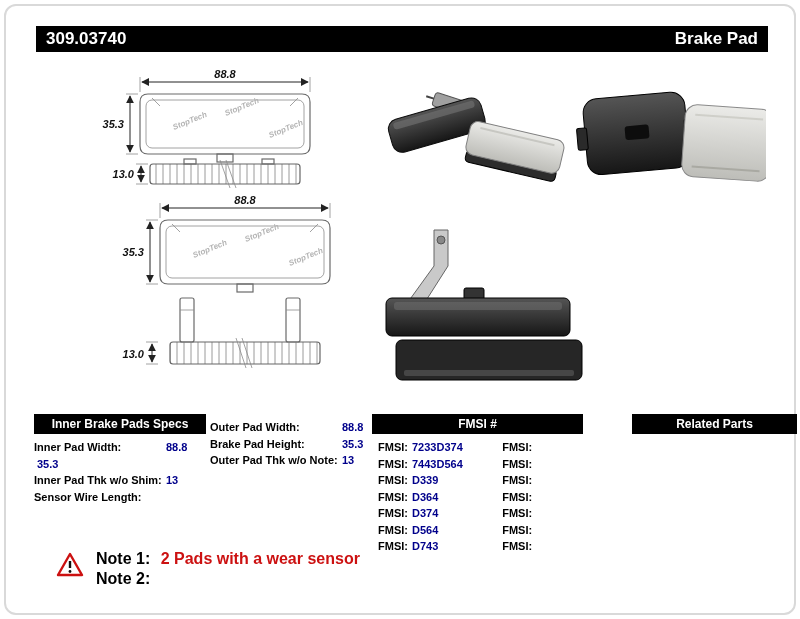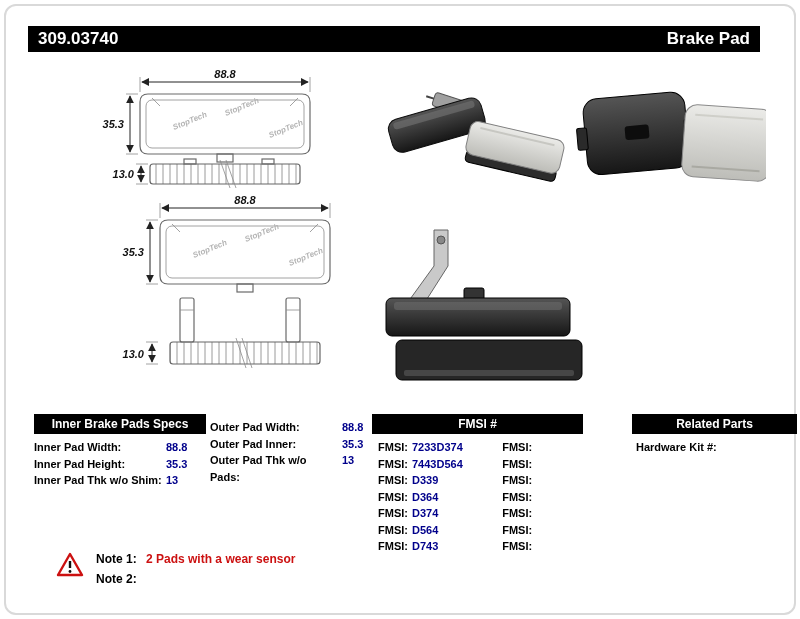--- a/index.html
+++ b/index.html
@@ -5,21 +5,21 @@
   html,body { margin:0; padding:0; background:#fff; }
   .page {
     position:relative; width:800px; height:619px; background:#fff;
     font-family:"Liberation Sans", sans-serif; overflow:hidden;
   }
   .frame {
     position:absolute; left:4px; top:4px; right:4px; bottom:4px;
     border:2px solid #d9d9d9; border-radius:12px; pointer-events:none;
   }
   .header {
-    position:absolute; left:28px; top:26px; width:732px; height:26px;
+    position:absolute; left:36px; top:26px; width:732px; height:26px;
     background:#000; color:#fff; display:flex; justify-content:space-between;
     align-items:center; padding:0 10px; box-sizing:border-box;
     font-size:17px; font-weight:700;
   }
   .diagram-svg { position:absolute; left:34px; top:58px; width:732px; height:348px; }
 
   .spec-col { position:absolute; top:414px; }
   .col-inner   { left:34px;  width:172px; }
   .col-outer   { left:210px; width:172px; }
   .col-fmsi    { left:372px; width:211px; }
@@ -36,21 +36,21 @@
   .fmsi-sub-left  { width:56%; padding-left:6px; box-sizing:border-box; }
   .fmsi-sub-right { width:44%; padding-left:12px; box-sizing:border-box; }
   .fmsi-line { display:flex; }
   .fmsi-lbl { width:34px; font-weight:700; color:#000; }
   .fmsi-val { color:#00008b; font-weight:700; }
   .rel-line { padding-left:4px; font-weight:700; color:#000; }
 
   .notes { position:absolute; left:56px; top:549px; }
   .warning-wrap { position:absolute; left:0; top:3px; width:28px; height:25px; }
   .note-lines { margin-left:40px; }
-  .note-line { font-size:12px; line-height:20px; }
+  .note-line { font-size:16px; line-height:20px; }
   .note-label { font-weight:700; color:#000; }
   .note-red { font-weight:700; color:#cc1111; margin-left:6px; }
 
   .dim { font:italic 700 11px "Liberation Sans", sans-serif; fill:#111; }
   .wm  { font:italic 700 8px "Liberation Sans", sans-serif; fill:#b5b5b5; }
   .draw { stroke:#6a6a6a; fill:none; stroke-width:1.2; }
   .thin { stroke:#8a8a8a; fill:none; stroke-width:0.8; }
   .dimline { stroke:#222; stroke-width:1; }
 </style>
 </head>
@@ -199,42 +199,45 @@
   </svg>
 
   <div class="spec-col col-inner">
     <div class="col-header">Inner Brake Pads Specs</div>
     <div class="col-body">
       <div class="spec-line">
         <span class="lbl">Inner Pad Width:</span>
         <span class="val">88.8</span>
       </div>
       <div class="spec-line">
-        <span class="lbl">Inner Pad Height:</span>
         <span class="val">35.3</span>
       </div>
       <div class="spec-line">
         <span class="lbl">Inner Pad Thk w/o Shim:</span>
         <span class="val">13</span>
       </div>
+      <div class="spec-line">
+        <span class="lbl">Sensor Wire Length:</span>
+        <span class="val"></span>
+      </div>
     </div>
   </div>
 
   <div class="spec-col col-outer">
     <div class="col-body">
       <div class="spec-line">
         <span class="lbl">Outer Pad Width:</span>
         <span class="val">88.8</span>
       </div>
       <div class="spec-line">
-        <span class="lbl">Outer Pad Inner:</span>
+        <span class="lbl">Brake Pad Height:</span>
         <span class="val">35.3</span>
       </div>
       <div class="spec-line">
-        <span class="lbl">Outer Pad Thk w/o Pads:</span>
+        <span class="lbl">Outer Pad Thk w/o Note:</span>
         <span class="val">13</span>
       </div>
     </div>
   </div>
 
   <div class="spec-col col-fmsi">
     <div class="col-header">FMSI #</div>
     <div class="col-body fmsi-cols">
       <div class="fmsi-sub-left">
         <div class="fmsi-line">
@@ -294,26 +297,20 @@
         <div class="fmsi-line">
             <span class="fmsi-lbl">FMSI:</span>
             <span class="fmsi-val"></span>
           </div>
       </div>
     </div>
   </div>
 
   <div class="spec-col col-related">
     <div class="col-header">Related Parts</div>
-    <div class="col-body">
-      <div class="rel-line">
-        <span>Hardware Kit #:</span>
-        <span class="fmsi-val"></span>
-      </div>
-    </div>
   </div>
 
   <div class="notes">
     <div class="warning-wrap">
       <svg viewBox="0 0 28 25" width="28" height="25">
         <path d="M14,2 L26,23 L2,23 z" fill="#ffffff" stroke="#cc1111" stroke-width="2.4" stroke-linejoin="round"></path>
         <line x1="14" y1="9" x2="14" y2="16" stroke="#111" stroke-width="2.4"></line>
         <circle cx="14" cy="19.5" r="1.4" fill="#111"></circle>
       </svg>
     </div>

